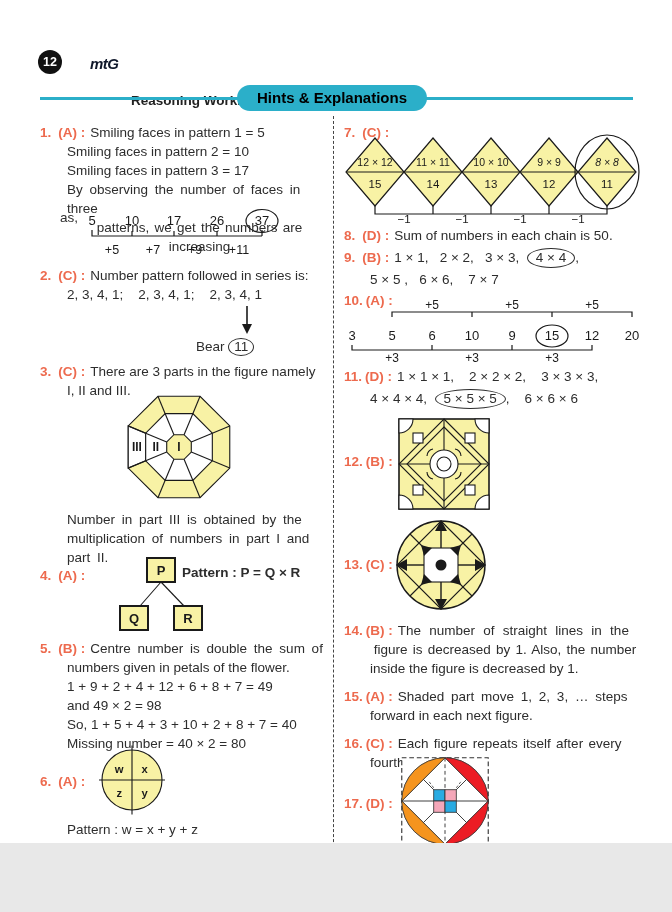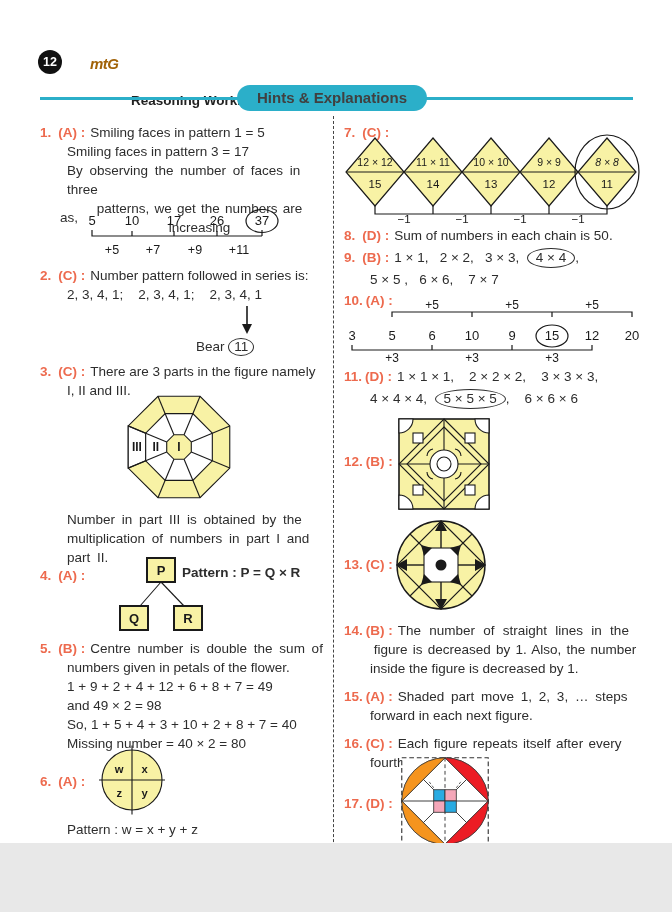--- a/index.html
+++ b/index.html
@@ -18,43 +18,44 @@
   .ws1 { word-spacing:1.5px;text-align:center; }
   .ws2 { word-spacing:3px; }
   .ws3 { word-spacing:4.5px; }
   .circ { display:inline-block; border:1.4px solid #2d2d2d; border-radius:50%; padding:0 5px; line-height:16px; }
   .oval { display:inline-block; border:1.4px solid #2d2d2d; border-radius:50%; padding:1px 8px; line-height:16px; }
   .lh22 { line-height:22px; }
   .bold { font-weight:bold; }
   
   .pagenum { position:absolute; left:38px; top:50px; width:24px; height:24px; background:#111;
              color:#fff; border-radius:50%; text-align:center; line-height:24px; font-weight:bold; font-size:12.5px; }
-  .logo { position:absolute; left:90px; top:54px; color:#a16207; font-weight:800; font-style:italic;
+  .logo { position:absolute; left:90px; top:54px; color:#0f172a; font-weight:800; font-style:italic;
           font-size:15px; letter-spacing:-0.5px; }
   .booktitle { position:absolute; left:131px; top:55px; font-size:13.5px; font-weight:600; color:#222;margin-top:36px; }
   .rule { position:absolute; left:40px; top:97px; width:593px; height:2.5px; background:#2BAFC9; }
   .banner { position:absolute; left:237px; top:85px; width:190px; height:26px; background:#2BAFC9;
-            border-radius:13px; color:#404040; font-weight:bold; font-size:15px; text-align:center; line-height:26px; }
+            border-radius:13px; color:#000000; font-weight:bold; font-size:15px; text-align:center; line-height:26px; }
   .divider { position:absolute; left:333px; top:116px; height:756px; border-left:1.5px dashed #444; }
   svg text { font-family:"Liberation Sans","DejaVu Sans",sans-serif; fill:#1a1a1a; }
 </style>
 </head>
 <body>
 
 <div class="page">
 
   <div class="pagenum">12</div>
   <div class="logo">mtG</div>
   <div class="booktitle"><span>Reasoning Workbook-</span><span class="bold" style="font-size:14.5px">3</span></div>
   <div class="rule"></div>
   <div class="banner">Hints &amp; Explanations</div>
   <div class="divider"></div>
 
   <div class="t" style="left:40px; top:123px; width:292px">
     <div class="fl"><span class="qno">1.</span><span class="qans">(A) :</span><span>Smiling faces in pattern 1 = 5</span></div>
+    <div class="ind">Smiling faces in pattern 2 = 10</div>
     <div class="ind">Smiling faces in pattern 3 = 17</div>
     <div class="ind ws2">By observing the number of faces in three</div>
     <div class="ind ws1">patterns, we get the numbers are increasing</div>
   </div>
   <div class="t" style="left:60px; top:208px">as,</div>
   <svg class="t" style="left:80px; top:208px" width="210" height="54" viewBox="0 0 210 54">
     <text x="12" y="17" font-size="13" text-anchor="middle">5</text>
     <text x="52" y="17" font-size="13" text-anchor="middle">10</text>
     <text x="94" y="17" font-size="13" text-anchor="middle">17</text>
     <text x="137" y="17" font-size="13" text-anchor="middle">26</text>

